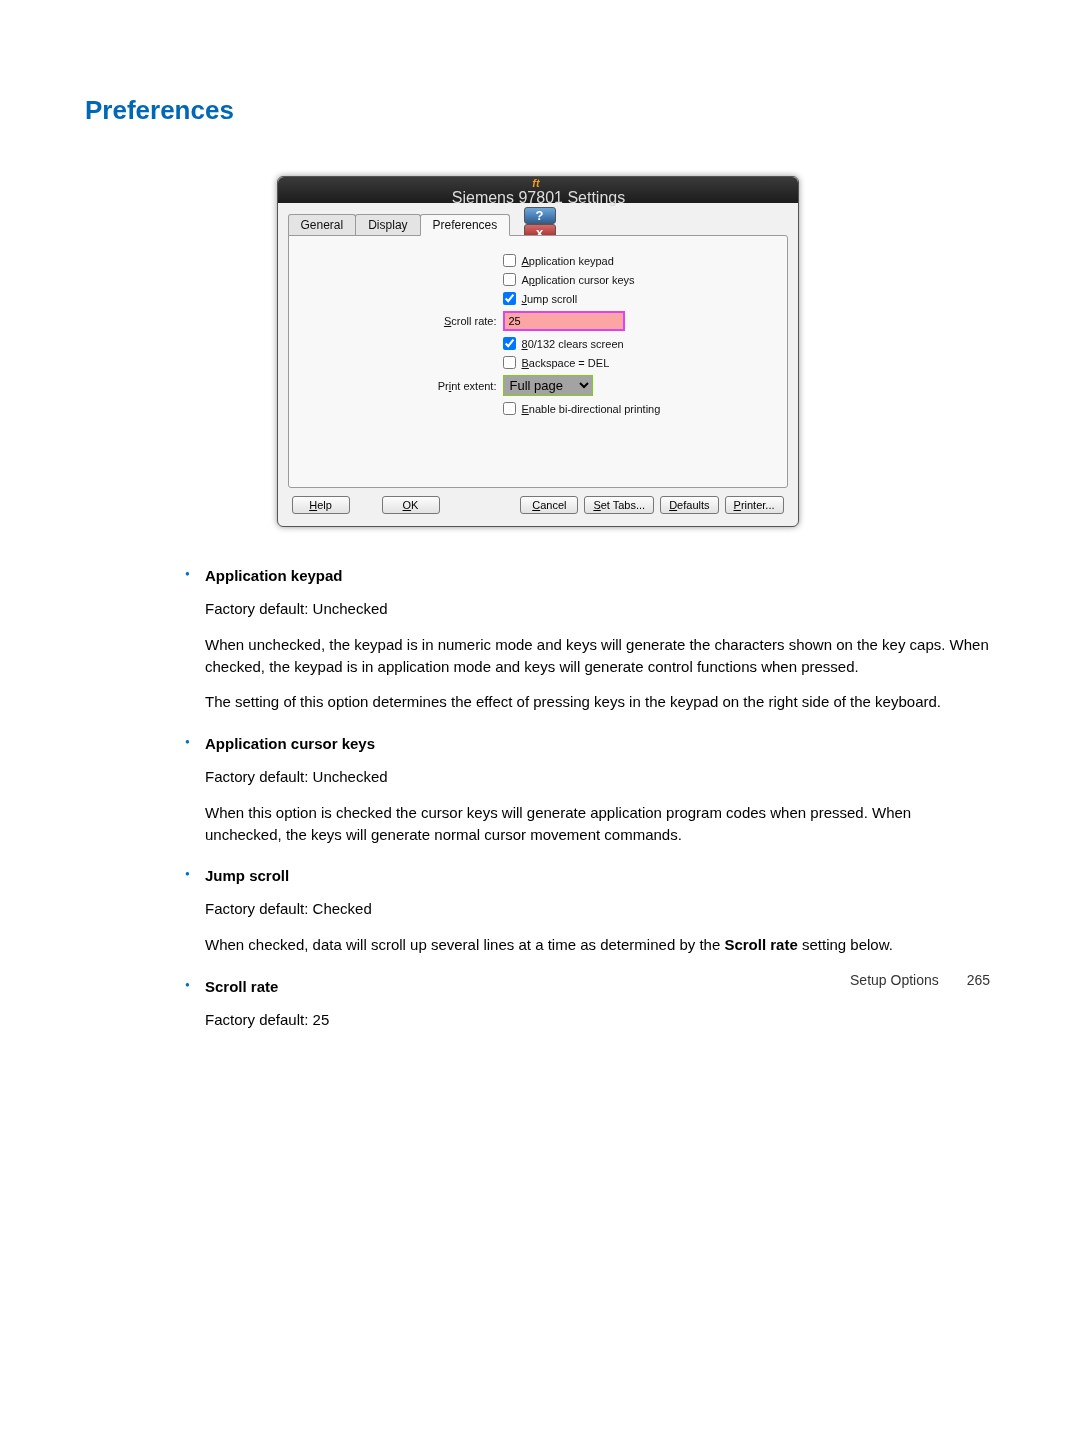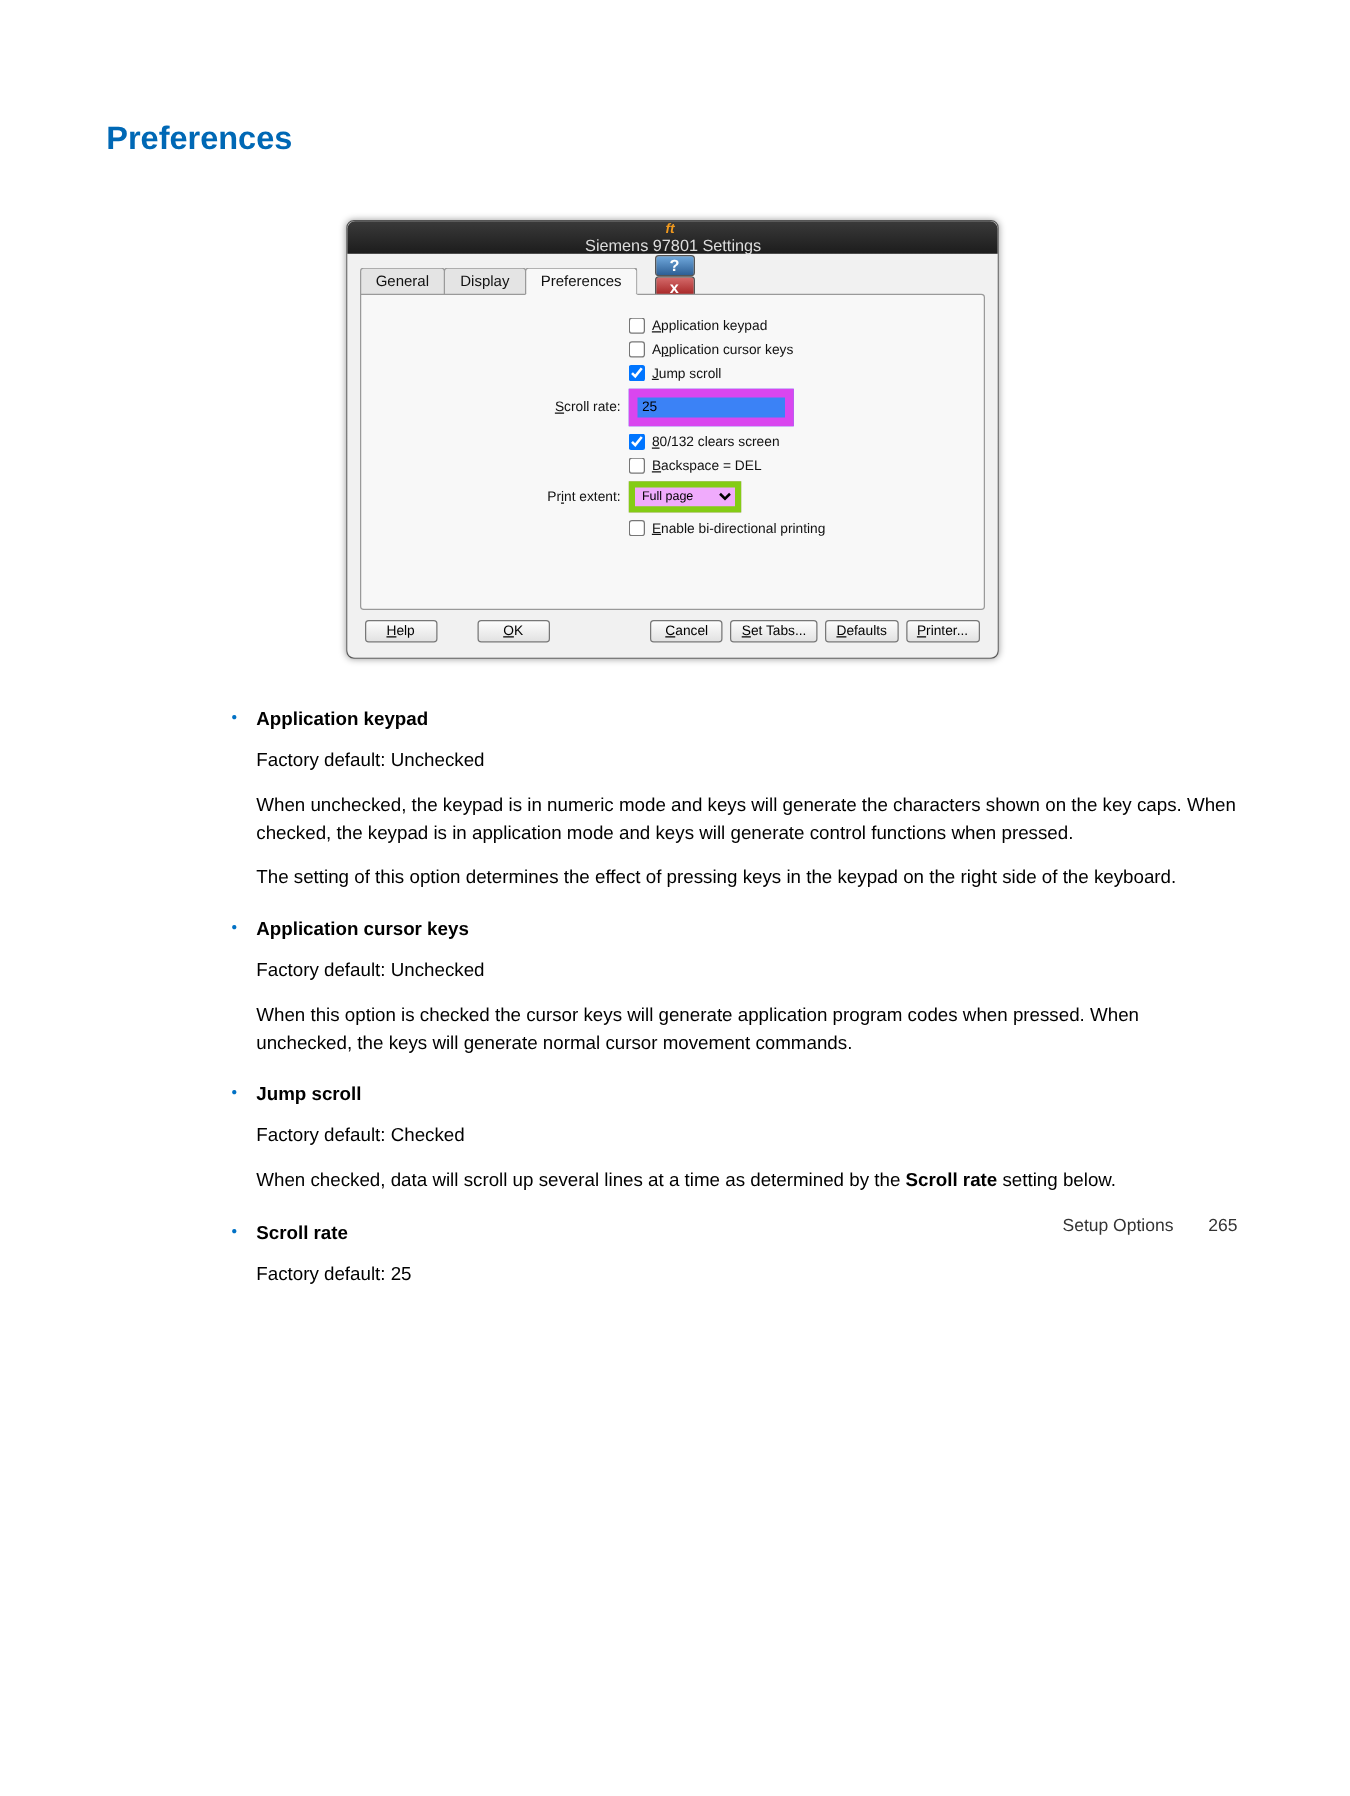--- a/index.html
+++ b/index.html
@@ -57,21 +57,21 @@
     display: inline-flex;
     align-items: center;
     justify-content: center;
     font-size: 11px;
     color: #f29a1e;
     font-weight: bold;
     font-style: italic;
   }
   .titlebar .title {
     color: #ddd;
-    font-size: 13px;
+    font-size: 16px;
     flex: 1;
   }
   .tb-btn {
     width: 30px;
     height: 18px;
     border: 1px solid #555;
     border-radius: 3px;
     margin-left: 2px;
     display: inline-flex;
     align-items: center;
@@ -134,29 +134,29 @@
     display: flex;
     align-items: center;
     gap: 6px;
     font-size: 11px;
   }
   .chk input { margin:0; width:13px; height:13px;}
   .txt-input {
     width: 110px;
     padding: 2px 4px;
     font-size: 11px;
-    border: 7px solid #d946ef;
-    background: #3b82f6;
+    border: 2px solid #d946ef;
+    background: #fca5a5;
   }
   .select {
     width: 90px;
     padding: 1px 2px;
-    font-size: 10px;
-    border: 5px solid #84cc16;
-    background: #f0abfc;
+    font-size: 13px;
+    border: 1px solid #84cc16;
+    background: #a3a3a3;
   }
   .btn-row {
     display: flex;
     gap: 6px;
     padding: 8px 4px 6px 4px;
     align-items: flex-end;
   }
   .dlg-btn {
     min-width: 58px;
     padding: 2px 8px;

